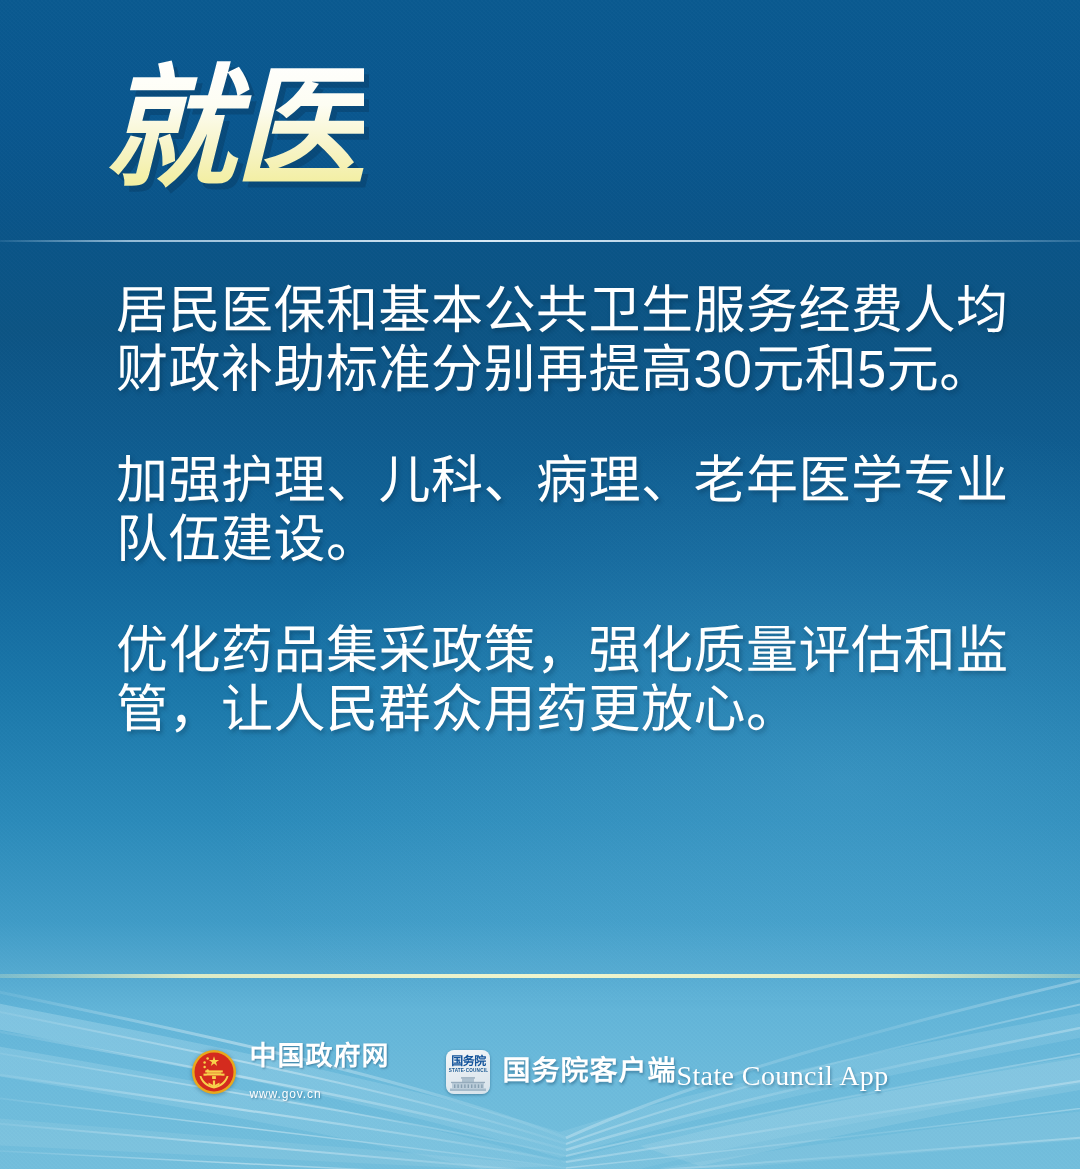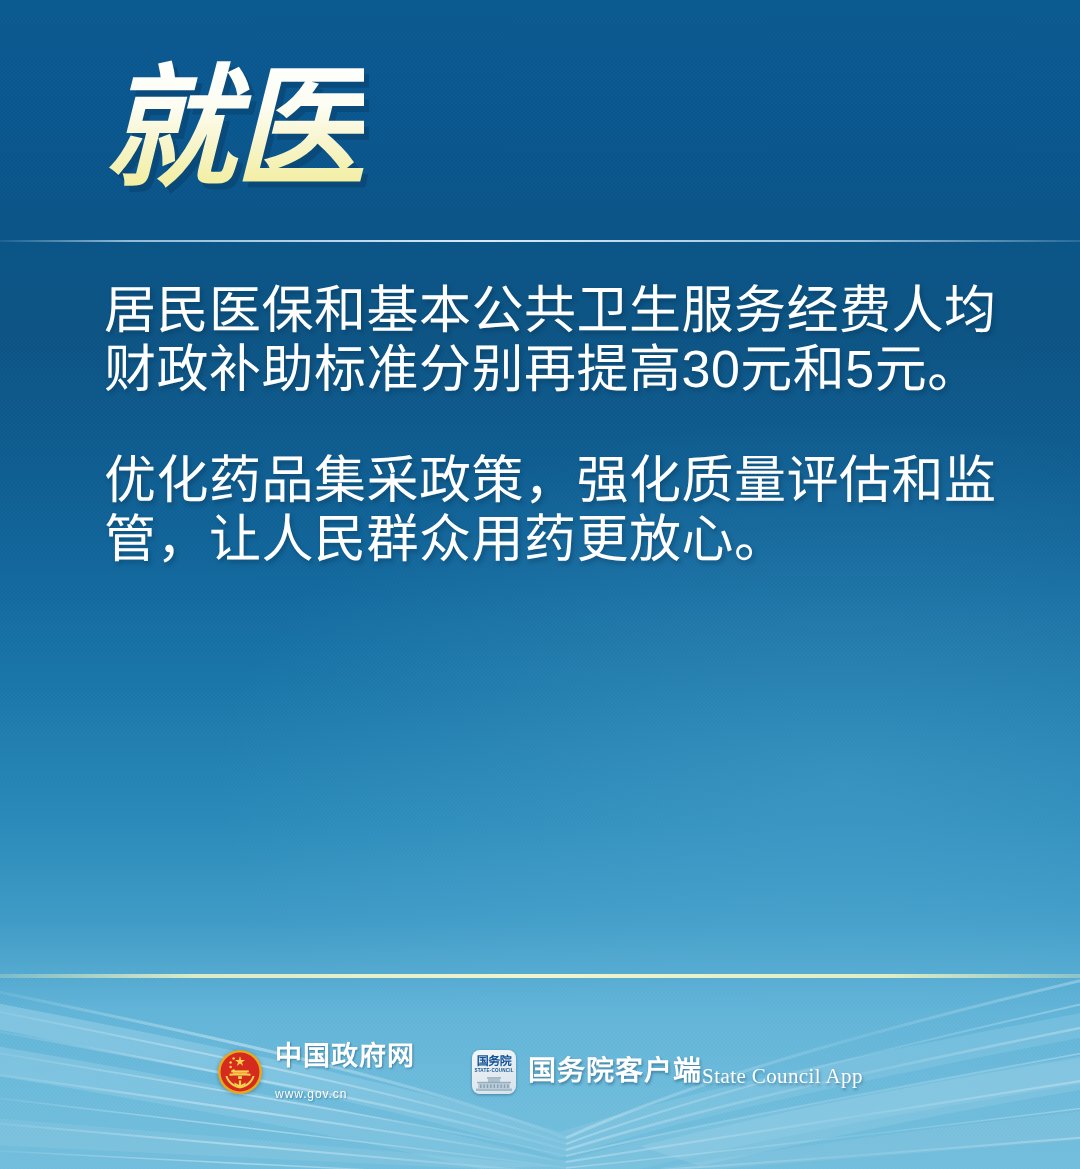--- a/index.html
+++ b/index.html
@@ -92,21 +92,21 @@
   }
 
   
   .body-copy {
     position: absolute;
     left: 100px;
     top: 281px;
     width: 930px;
   }
   .para {
-    margin: 0 0 52px 4px;
+    margin: 0 0 52px 16px;
     color: #ffffff;
     font-size: 52px;
     line-height: 59px;
     font-weight: 500;
     letter-spacing: 0.5px;
     text-shadow: 2px 3px 4px rgba(4,40,68,0.34);
   }
   .para:last-child { margin-bottom: 0; }
 
   
@@ -212,21 +212,21 @@
     color: #ffffff;
     font-size: 28px;
     line-height: 30px;
     font-weight: 700;
     letter-spacing: 1px;
     text-shadow: 1px 2px 3px rgba(8,60,96,0.45);
   }
   .sc-en {
     color: #ffffff;
     font-family: "Liberation Serif", "DejaVu Serif", serif;
-    font-size: 21px;
+    font-size: 28px;
     line-height: 24px;
     letter-spacing: 0.4px;
     margin-top: 8px;
     text-shadow: 1px 2px 3px rgba(8,60,96,0.45);
   }
 </style>
 </head>
 <body>
 
 <div class="poster">
@@ -235,20 +235,21 @@
   <div class="texture"></div>
 
   <div class="title-wrap">
     <div class="title">就医</div>
   </div>
 
   <div class="divider-top"></div>
 
   <div class="body-copy">
     <p class="para">居民医保和基本公共卫生服务经费人均财政补助标准分别再提高30元和5元。</p>
+    <p class="para">加强护理、儿科、病理、老年医学专业队伍建设。</p>
     <p class="para">优化药品集采政策，强化质量评估和监管，让人民群众用药更放心。</p>
   </div>
 
   <div class="waves">
     <svg width="1080" height="269" viewBox="0 0 1080 269" xmlns="http://www.w3.org/2000/svg" aria-hidden="true">
       <defs>
         <linearGradient id="wg1" x1="0" y1="0" x2="1" y2="0">
           <stop offset="0%" stop-color="#ffffff" stop-opacity="0.05"></stop>
           <stop offset="45%" stop-color="#ffffff" stop-opacity="0.38"></stop>
           <stop offset="100%" stop-color="#ffffff" stop-opacity="0.06"></stop>

